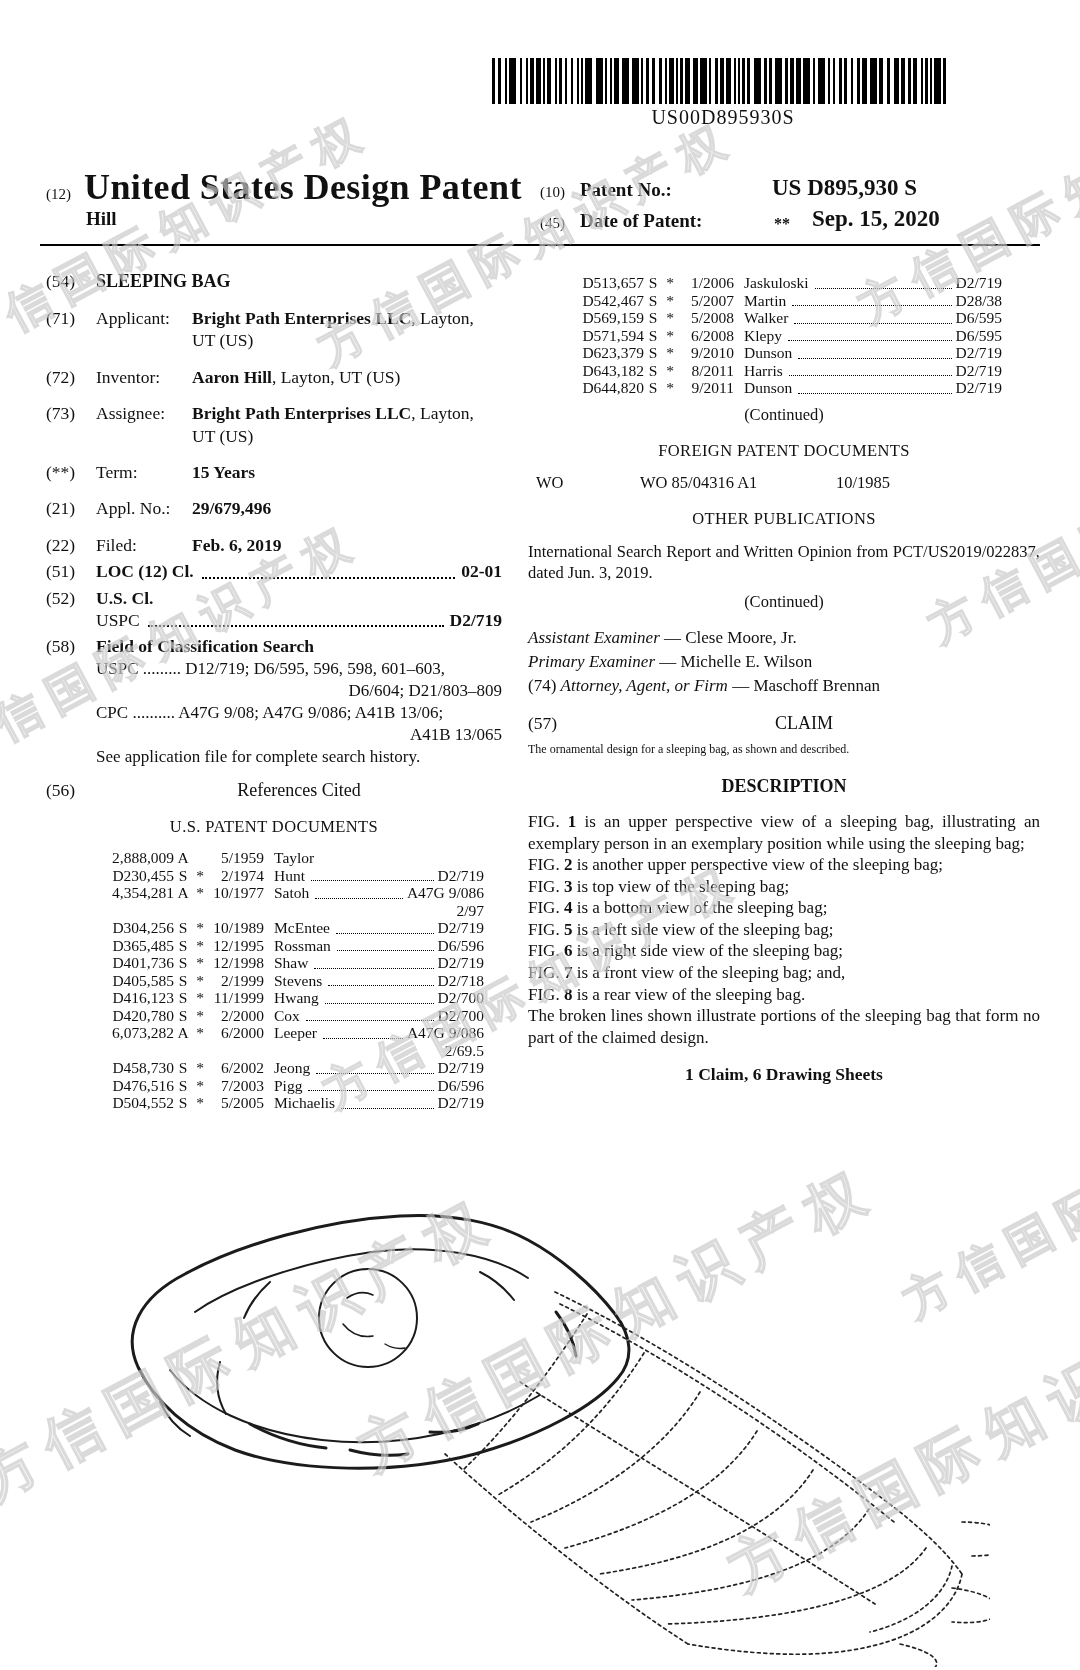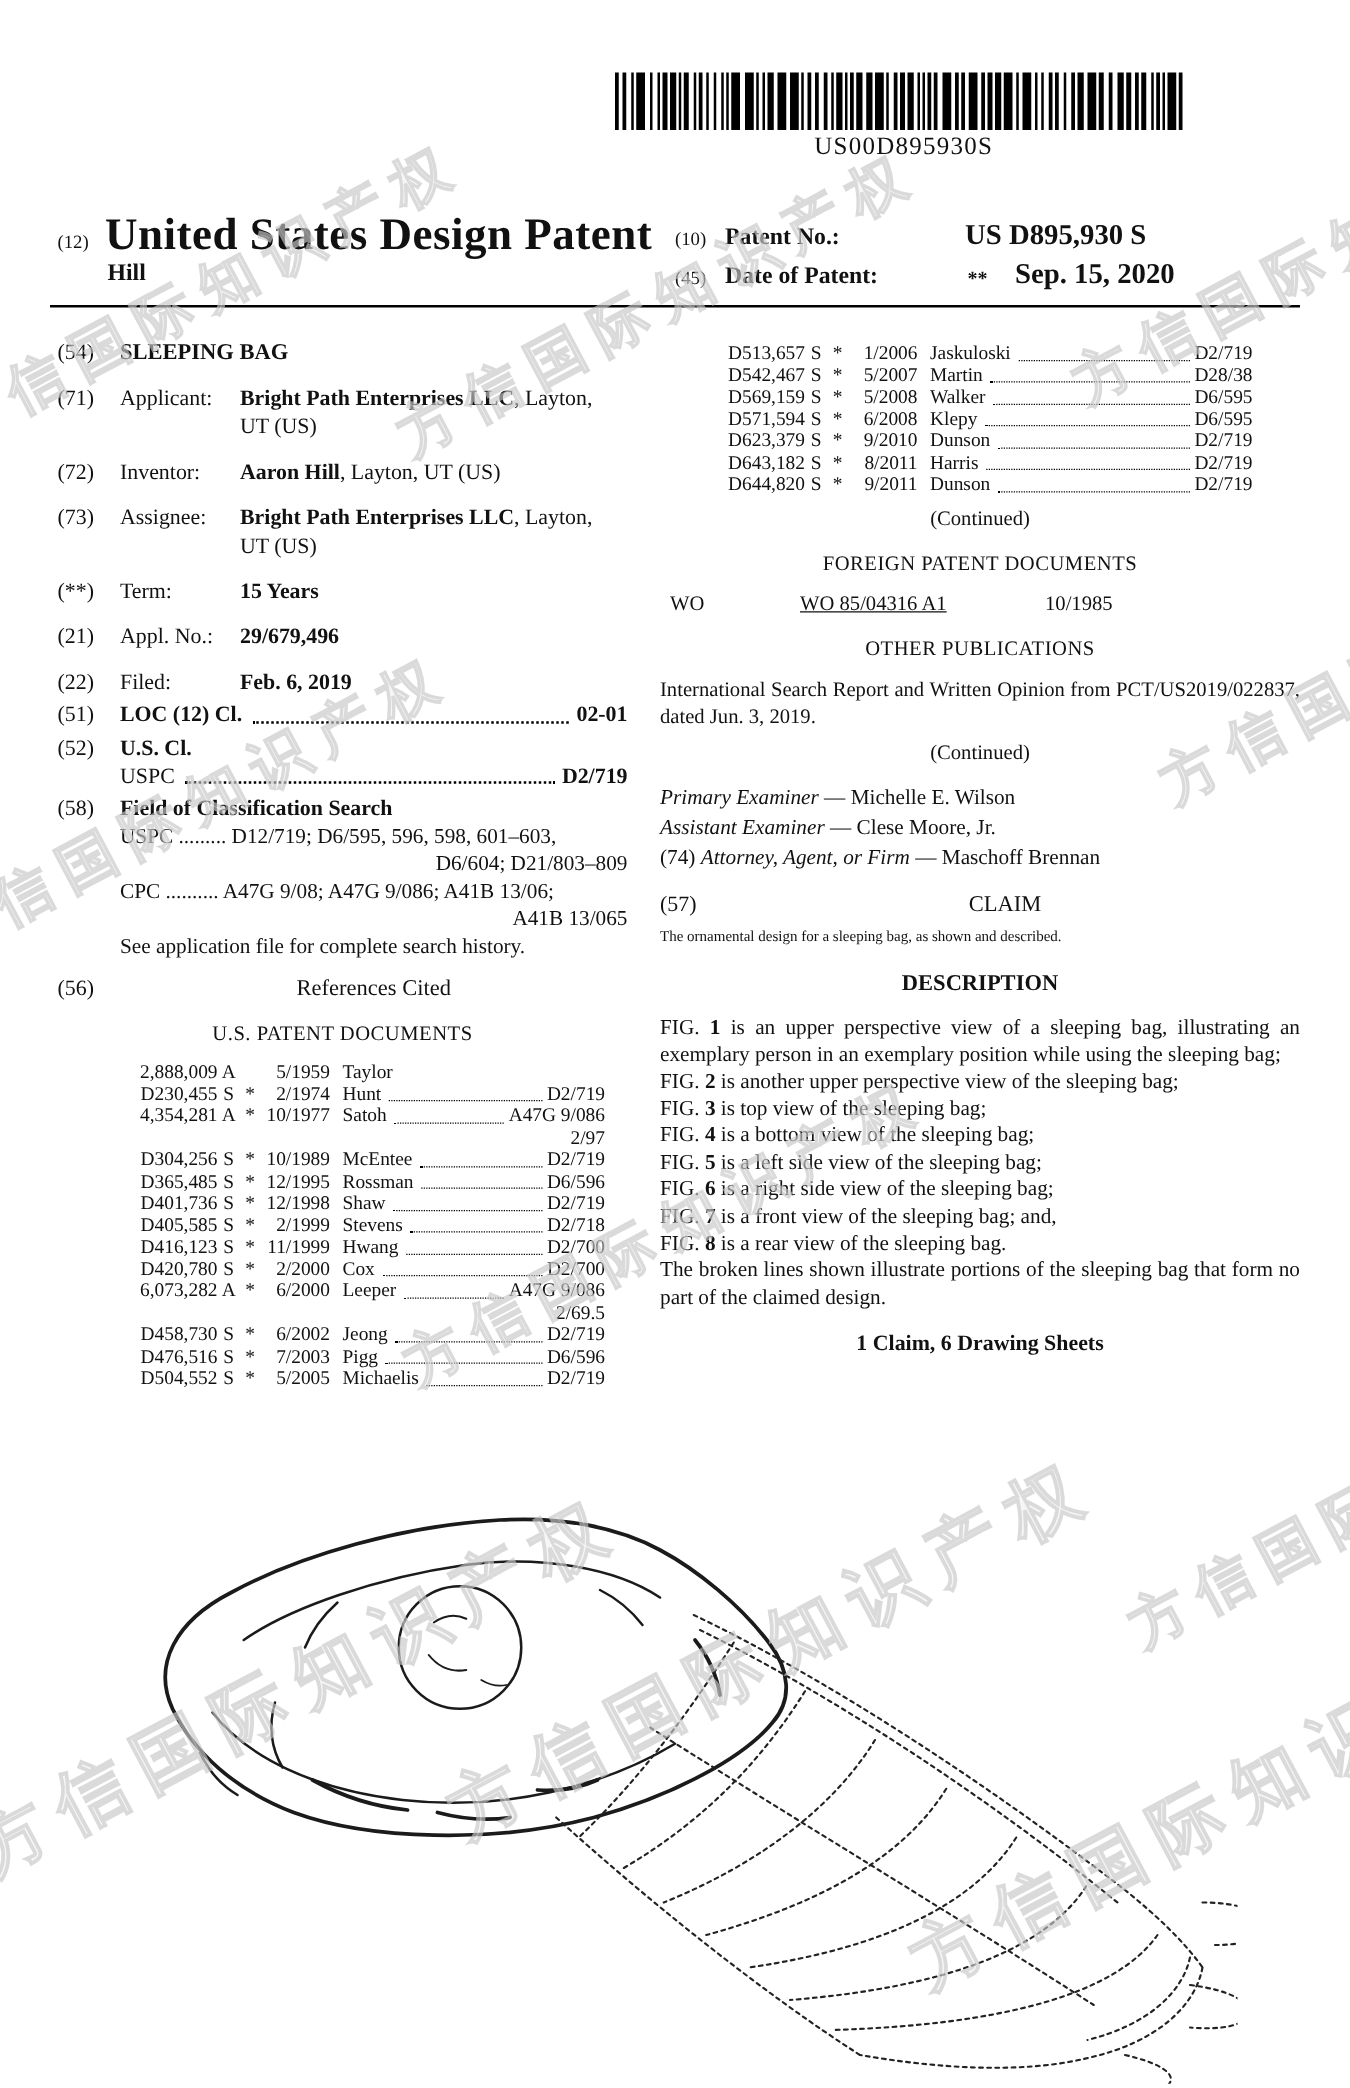--- a/index.html
+++ b/index.html
@@ -53,21 +53,21 @@
   .r-star{width:16px;text-align:center;flex:none;}
   .r-date{width:56px;text-align:right;flex:none;}
   .r-name{padding-left:10px;flex:none;}
   .r-dots{flex:1;border-bottom:1.6px dotted #000;margin:0 4px 3px 6px;}
   .r-cls{text-align:right;flex:none;}
   .ref-cont{text-align:right;}
   .continued{text-align:center;font-size:16.5px;margin:8px 0 2px;}
   
   .foreign-row{display:flex;font-size:16.5px;margin:2px 0 2px 8px;}
   .fr-country{width:104px;flex:none;}
-  .fr-doc{width:196px;flex:none;text-decoration:underline;}
+  .fr-doc{width:196px;flex:none;}
   .fr-date{flex:none;}
   .pubs{font-size:16.5px;line-height:1.32;text-align:justify;margin:2px 0 0;}
   
   .staff{font-size:17px;line-height:1.4;margin-top:14px;}
   .staff i{font-style:italic;}
   
   .claim-head{display:flex;font-size:17.5px;margin:16px 0 8px;}
   .para{font-size:12px;line-height:1.3;text-align:justify;}
   .desc-title{text-align:center;font-weight:700;font-size:18px;margin:18px 0 14px;}
   .fig-line{font-size:17px;line-height:1.27;text-align:justify;}
@@ -458,22 +458,22 @@
         <span class="fr-country">WO</span>
         <span class="fr-doc">WO 85/04316  A1</span>
         <span class="fr-date">10/1985</span>
       </div>
 
       <div class="sec-title">OTHER PUBLICATIONS</div>
       <div class="pubs">International Search Report and Written Opinion from PCT/US2019/022837, dated Jun. 3, 2019.</div>
       <div class="continued">(Continued)</div>
 
       <div class="staff">
+        <div><i>Assistant Examiner</i><span> — Clese Moore, Jr.</span></div>
         <div><i>Primary Examiner</i><span> — Michelle E. Wilson</span></div>
-        <div><i>Assistant Examiner</i><span> — Clese Moore, Jr.</span></div>
         <div><span>(74) </span><i>Attorney, Agent, or Firm</i><span> — Maschoff Brennan</span></div>
       </div>
 
       <div class="claim-head">
         <span class="b-num" style="width:100px;">(57)</span>
         <span class="sec-center">CLAIM</span>
         <span style="width:60px;"></span>
       </div>
       <div class="para">The ornamental design for a sleeping bag, as shown and described.</div>
 

